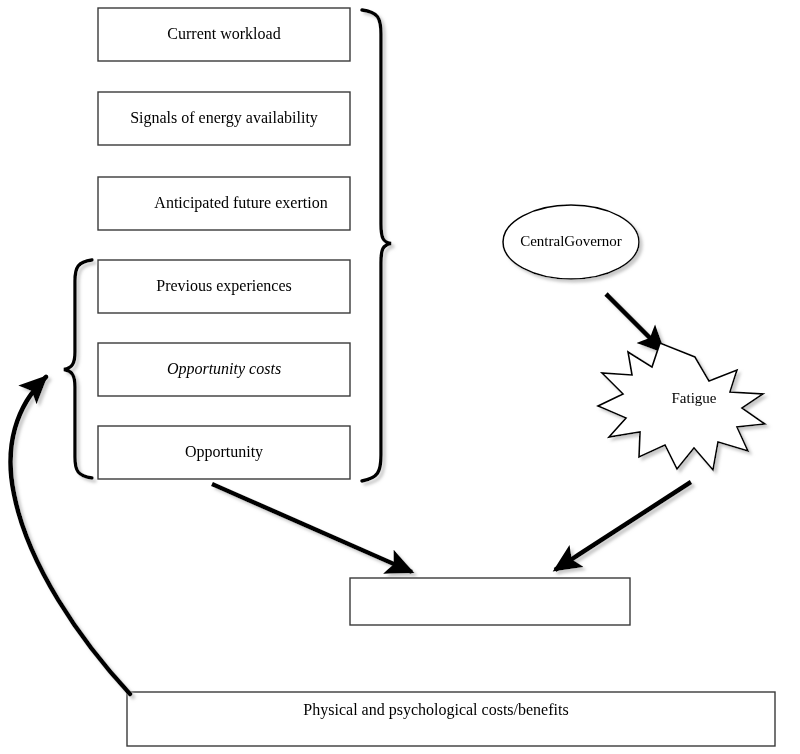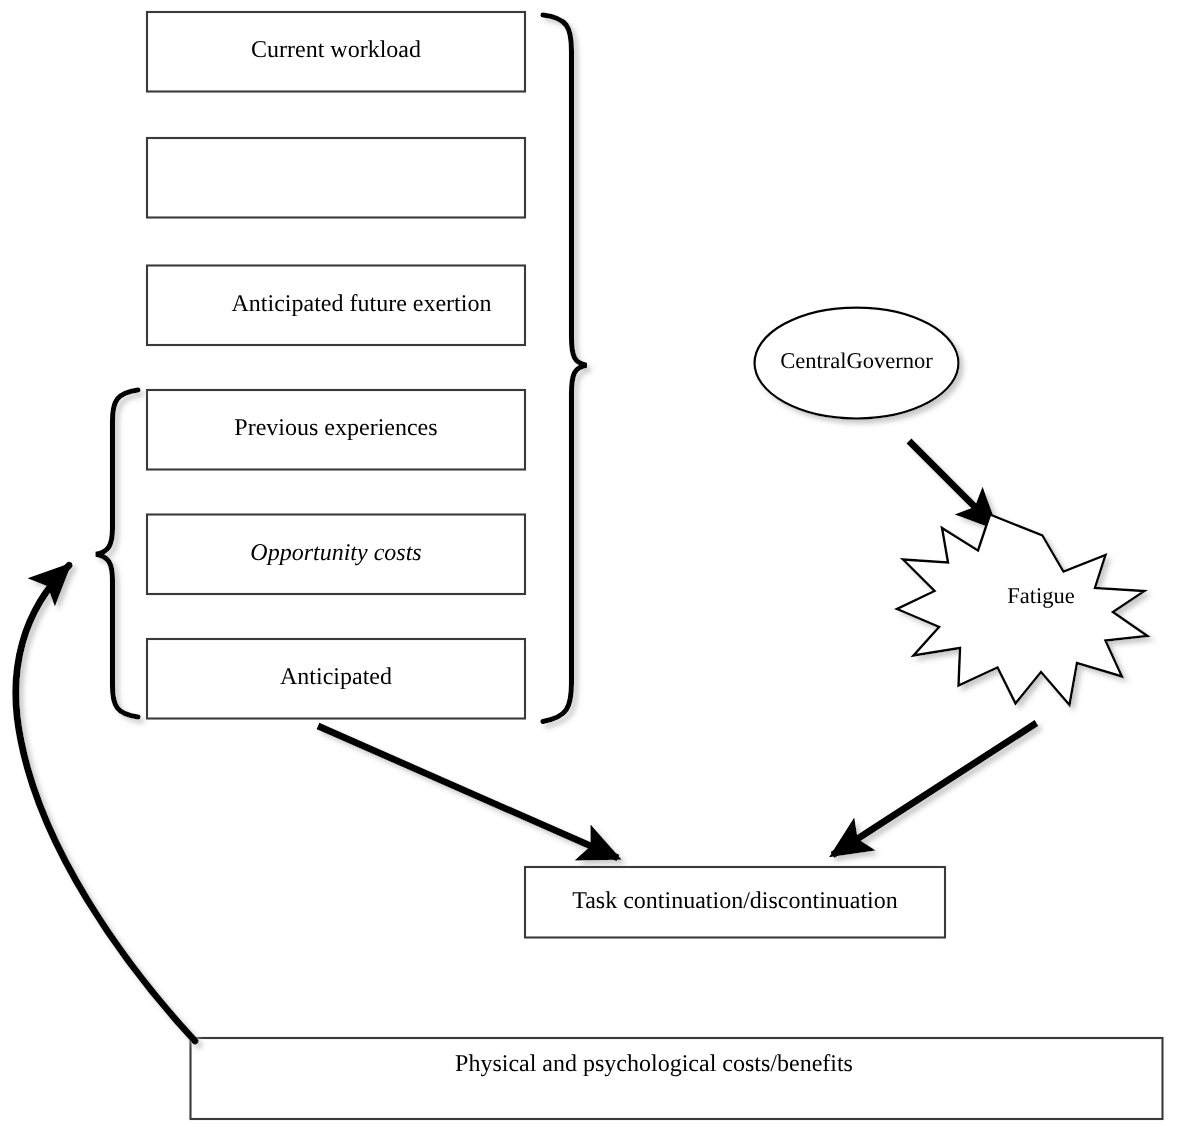--- a/index.html
+++ b/index.html
@@ -148,33 +148,33 @@
     <g filter="url(#soft-shadow)">
       <path d="M 130,694
                C 80,640 28,565 14,494
                C 4,446 16,406 46,377" fill="none" stroke="#000000" stroke-width="4.6" stroke-linecap="round" marker-end="url(#arrowhead)"></path>
     </g>
 
   </svg>
 
   <div class="node-label box-label" style="left:98px; top:8px; width:252px; height:53px;">Current workload</div>
 
+  <div class="node-label box-label" style="left:98px; top:92px; width:252px; height:53px;">Signals of energy availability</div>
 
   <div class="node-label box-label" style="left:98px; top:177px; width:286px; height:53px;">Anticipated future exertion</div>
 
   <div class="node-label box-label" style="left:98px; top:260px; width:252px; height:53px;">Previous experiences</div>
 
   <div class="node-label box-label" style="left:98px; top:343px; width:252px; height:53px;font-style:italic;">Opportunity costs</div>
 
-  <div class="node-label box-label" style="left:98px; top:426px; width:252px; height:53px;">Anticipated</div>
+  <div class="node-label box-label" style="left:98px; top:426px; width:252px; height:53px;">Opportunity</div>
 
   <div class="node-label ellipse-label" style="left:503px; top:205px; width:136px; height:74px; flex-direction:row;">
     <span>Central</span>
     <span>Governor</span>
   </div>
 
   <div class="node-label star-label" style="left:639px; top:384px; width:110px; height:30px;">Fatigue</div>
 
-  <div class="node-label wide-label" style="left:350px; top:578px; width:280px; height:47px;">Task continuation/discontinuation</div>
 
   <div class="node-label wide-label" style="left:112px; top:692px; width:648px; height:36px;">Physical and psychological costs/benefits</div>
 
 </div>
 
 </body></html>

